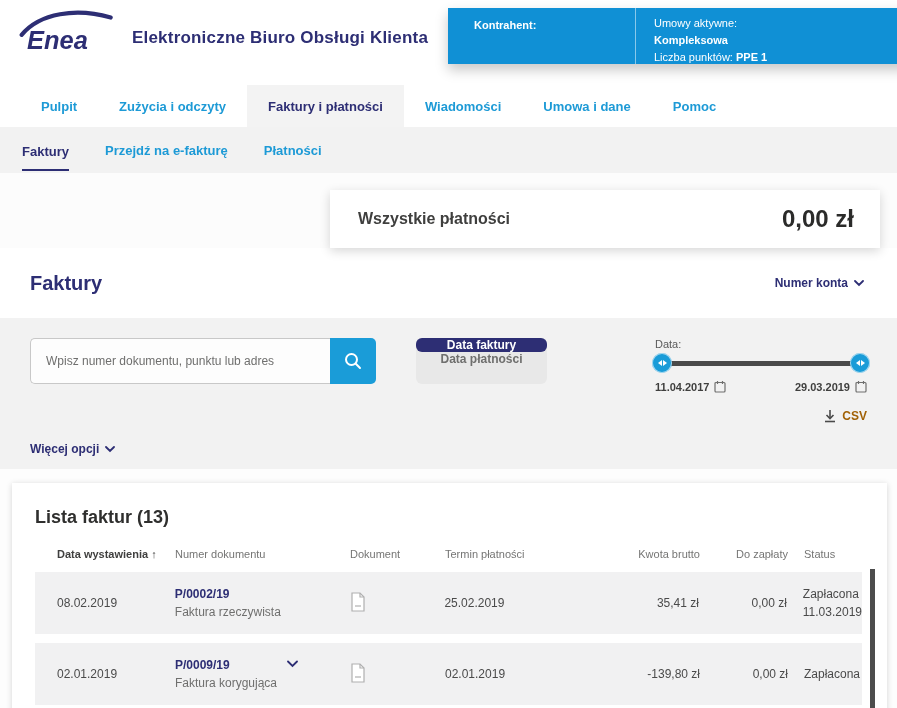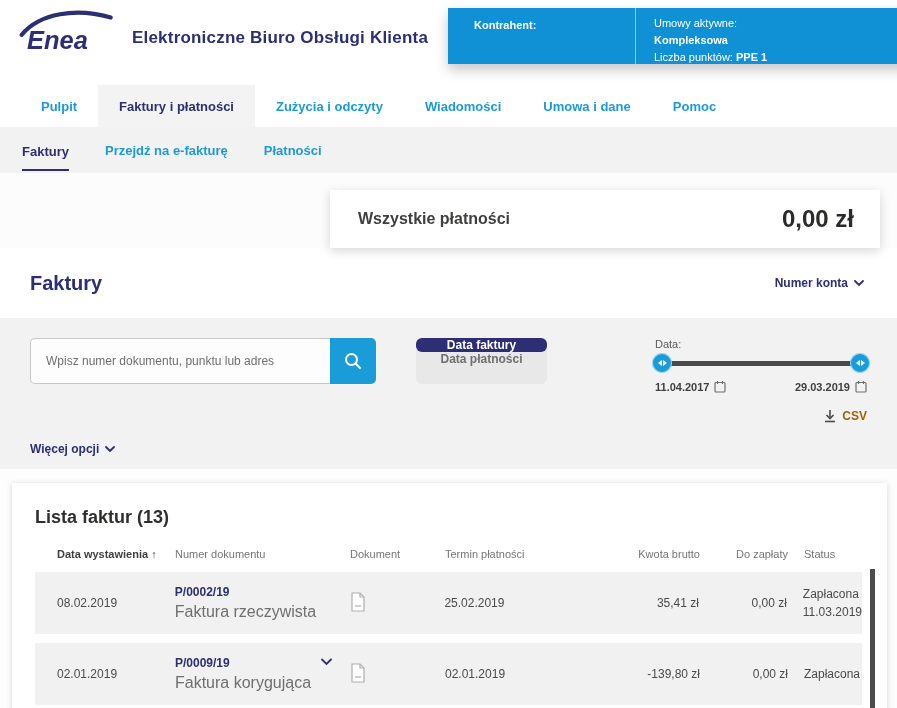--- a/index.html
+++ b/index.html
@@ -113,21 +113,21 @@
   .col-topay  { width:88px; text-align:right; }
   .col-status { flex:1; padding-left:16px; }
   .thead .col-date { font-weight:bold; color:#3f3f3e; }
 
   .invoice-row {
     display:flex; align-items:center; background:#f1f1f2; min-height:62px;
     margin-bottom:9px; font-size:12px; color:#4a4a4a;
   }
   .doc-cell { display:flex; align-items:flex-start; gap:10px; }
   .doc-number { font-size:12px; font-weight:bold; color:#2d2e74; cursor:pointer; }
-  .doc-type { font-size:16px; color:#6f6f6e; margin-top:4px; }
+  .doc-type { font-size:12px; color:#6f6f6e; margin-top:4px; }
   .row-chevron { margin-top:2px; cursor:pointer; }
   .status-cell div { line-height:1.5; }
 
   .table-scrollbar { position:absolute; right:12px; top:86px; bottom:-10px; width:5px; background:#4c4c4c; }
   .icon { display:inline-flex; }
 </style>
 </head>
 <body>
 
 <header class="topbar">
@@ -146,22 +146,22 @@
       <div>
         <span>Liczba punktów:</span>
         <b>PPE 1</b>
       </div>
     </div>
   </div>
 </header>
 
 <nav class="main-nav">
   <div class="nav-item">Pulpit</div>
+  <div class="nav-item">Zużycia i odczyty</div>
   <div class="nav-item active">Faktury i płatności</div>
-  <div class="nav-item">Zużycia i odczyty</div>
   <div class="nav-item">Wiadomości</div>
   <div class="nav-item">Umowa i dane</div>
   <div class="nav-item">Pomoc</div>
 </nav>
 
 <nav class="sub-nav">
   <div class="subnav-item active">
     <span>Faktury</span>
   </div>
   <div class="subnav-item">

